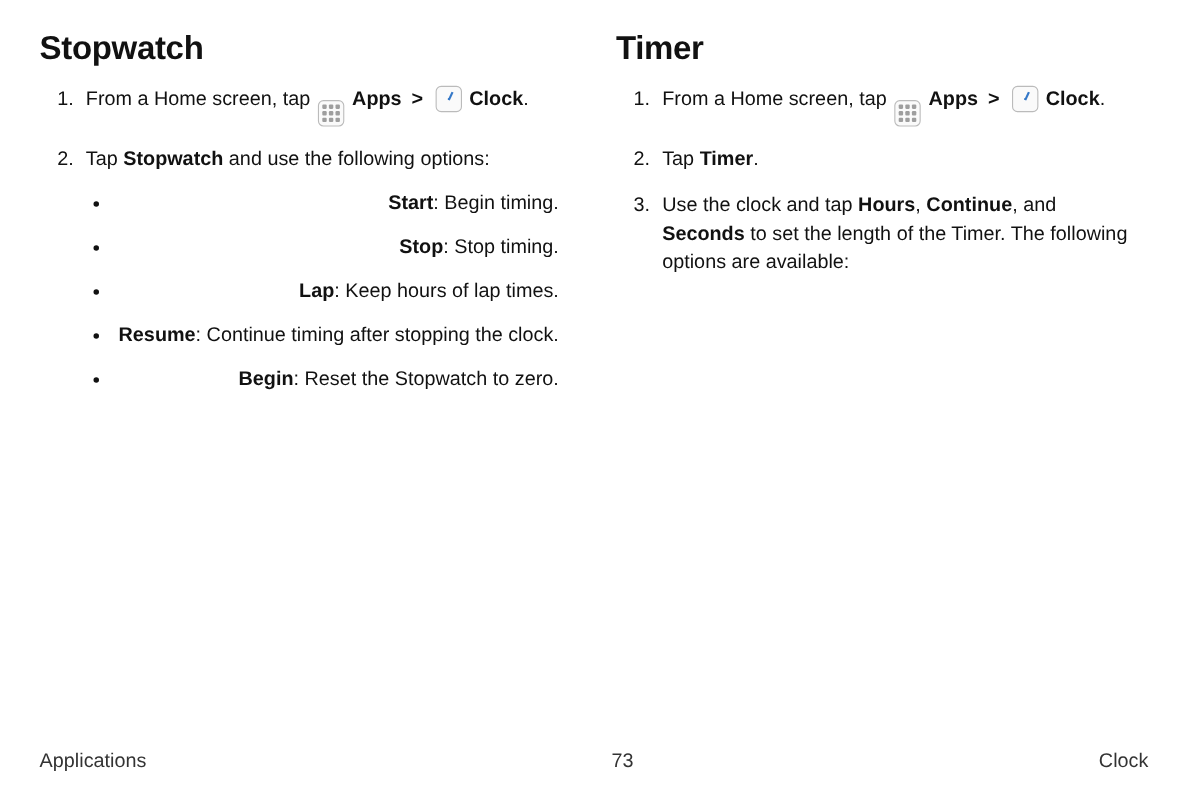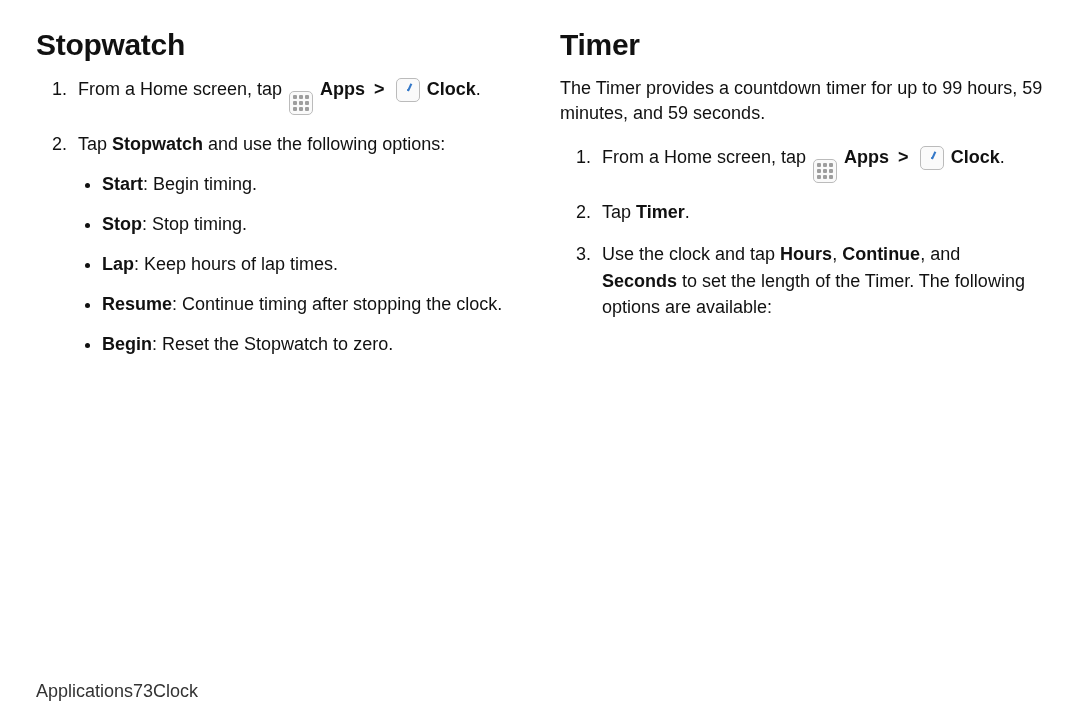--- a/index.html
+++ b/index.html
@@ -47,20 +47,21 @@
     margin-bottom: 16px;
     padding-left: 6px;
   }
   ul.bullets {
     list-style: disc;
     margin: 14px 0 0 0;
     padding-left: 24px;
   }
   ul.bullets > li {
     margin-bottom: 14px;
+    text-align: right;
   }
   .bold { font-weight: 700; }
   .icon-box {
     display: inline-flex;
     align-items: center;
     justify-content: center;
     width: 22px;
     height: 22px;
     border: 1px solid #bbb;
     border-radius: 5px;
@@ -102,20 +103,21 @@
   }
   .chev {
     display: inline-block;
     font-weight: 700;
     margin: 0 4px;
   }
   .footer {
     position: absolute;
     left: 36px; right: 36px; bottom: 18px;
     display: flex;
+    justify-content: space-between;
     font-size: 18px;
     color: #333;
   }
 </style>
 </head>
 <body>
 
 <div class="page">
   <div class="cols">
 
@@ -153,21 +155,20 @@
             <li><span class="bold">Lap</span><span>: Keep hours of lap times.</span></li>
             <li><span class="bold">Resume</span><span>: Continue timing after stopping the clock.</span></li>
             <li><span class="bold">Begin</span><span>: Reset the Stopwatch to zero.</span></li>
           </ul>
         </li>
       </ol>
     </div>
 
     <div class="col">
       <h2 class="section-heading">Timer</h2>
-      <p class="intro">The Timer provides a countdown timer for up to 99 hours, 59 minutes, and 59 seconds.</p>
 
       <ol class="steps">
         <li>
           <span>From a Home screen, tap </span>
           <span class="icon-box">
             <span class="apps-dots">
               <span></span>
                 <span></span>
                 <span></span>
               <span></span>

